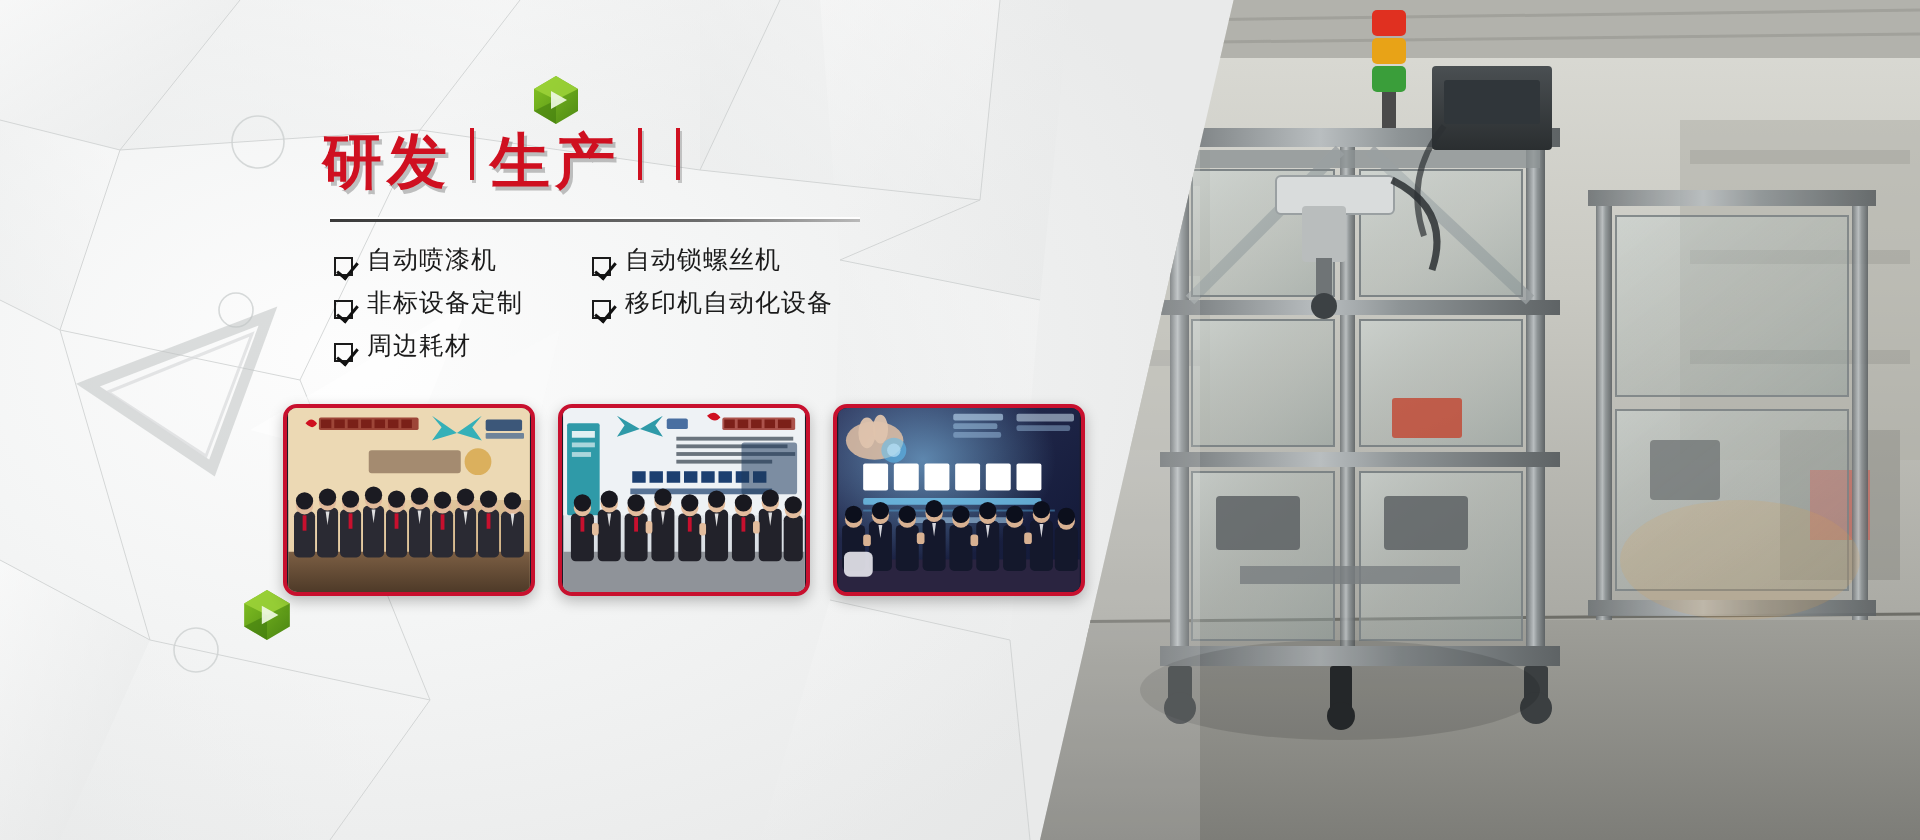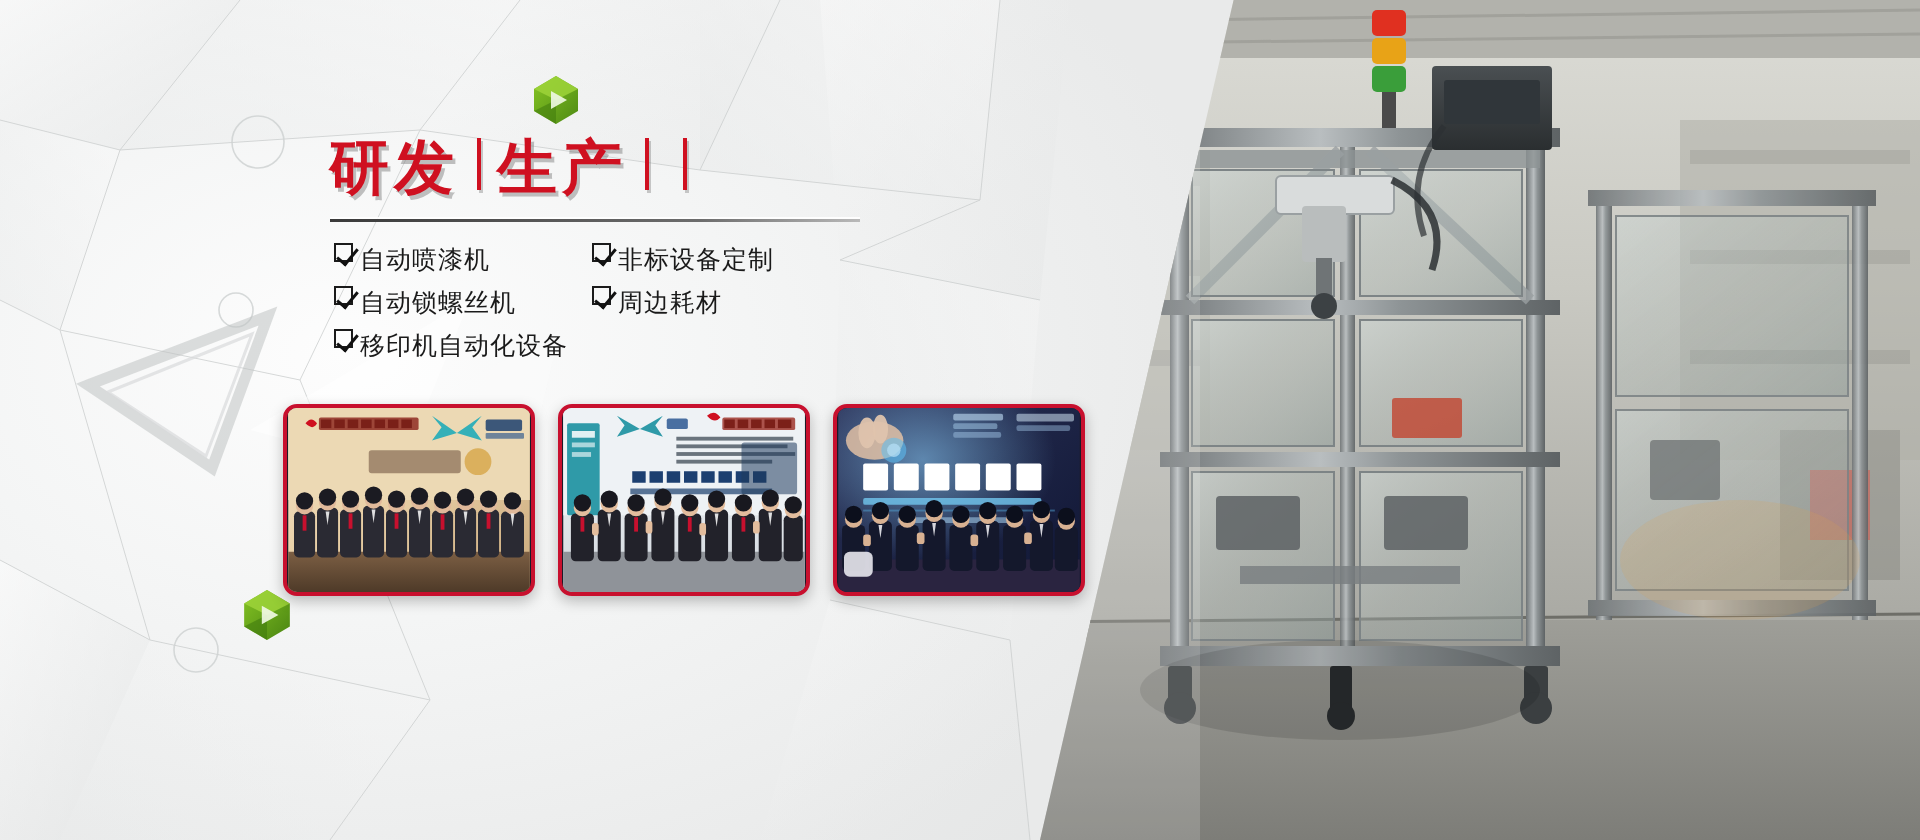--- a/index.html
+++ b/index.html
@@ -27,22 +27,22 @@
   .right-photo {
     position:absolute; top:0; right:0;
     width:880px; height:840px;
     clip-path: polygon(22% 0, 100% 0, 100% 100%, 0% 100%);
     overflow:hidden;
   }
   .right-photo svg { display:block; width:880px; height:840px; }
 
   
   .headline {
-    position:absolute; left:329px; top:131px;
-    display:flex; align-items:center;
+    position:absolute; left:322px; top:131px;
+    display:flex; align-items:flex-start;
     height:72px;
   }
   .headline .word {
     font-size:60px; font-weight:bold;
     color:#cf1020;
     letter-spacing:5px;
     line-height:1;
     text-shadow: 3px 4px 0 rgba(110,110,110,.42);
     white-space:nowrap;
   }
@@ -65,21 +65,21 @@
 
   
   .features {
     position:absolute; left:334px; top:238px;
     width:560px;
     display:grid;
     grid-template-columns: 258px 260px;
     grid-auto-rows: 43px;
     align-items:center;
   }
-  .feat { display:flex; align-items:flex-start; gap:7px; }
+  .feat { display:flex; align-items:flex-end; gap:14px; }
   .feat .box {
     width:19px; height:19px;
     border:2px solid #1b1b1b;
     position:relative;
     flex:0 0 auto;
   }
   .feat .box::after {
     content:"";
     position:absolute;
     left:2px; top:0px;
@@ -338,33 +338,33 @@
 
   <div class="divider"></div>
 
   <div class="features">
     <div class="feat">
       <span class="box"></span>
       <span class="txt">自动喷漆机</span>
     </div>
     <div class="feat">
       <span class="box"></span>
-      <span class="txt">非标设备定制</span>
+      <span class="txt">自动锁螺丝机</span>
     </div>
     <div class="feat">
       <span class="box"></span>
-      <span class="txt">自动锁螺丝机</span>
+      <span class="txt">非标设备定制</span>
+    </div>
+    <div class="feat">
+      <span class="box"></span>
+      <span class="txt">移印机自动化设备</span>
     </div>
     <div class="feat">
       <span class="box"></span>
       <span class="txt">周边耗材</span>
-    </div>
-    <div class="feat">
-      <span class="box"></span>
-      <span class="txt">移印机自动化设备</span>
     </div>
   </div>
 
   <div class="cards">
 
     <div class="card">
       <svg viewBox="0 0 252 192" xmlns="http://www.w3.org/2000/svg">
         <defs>
           <linearGradient id="c1bg" x1="0" y1="0" x2="1" y2="1">
             <stop offset="0%" stop-color="#f3e2c6"></stop>

